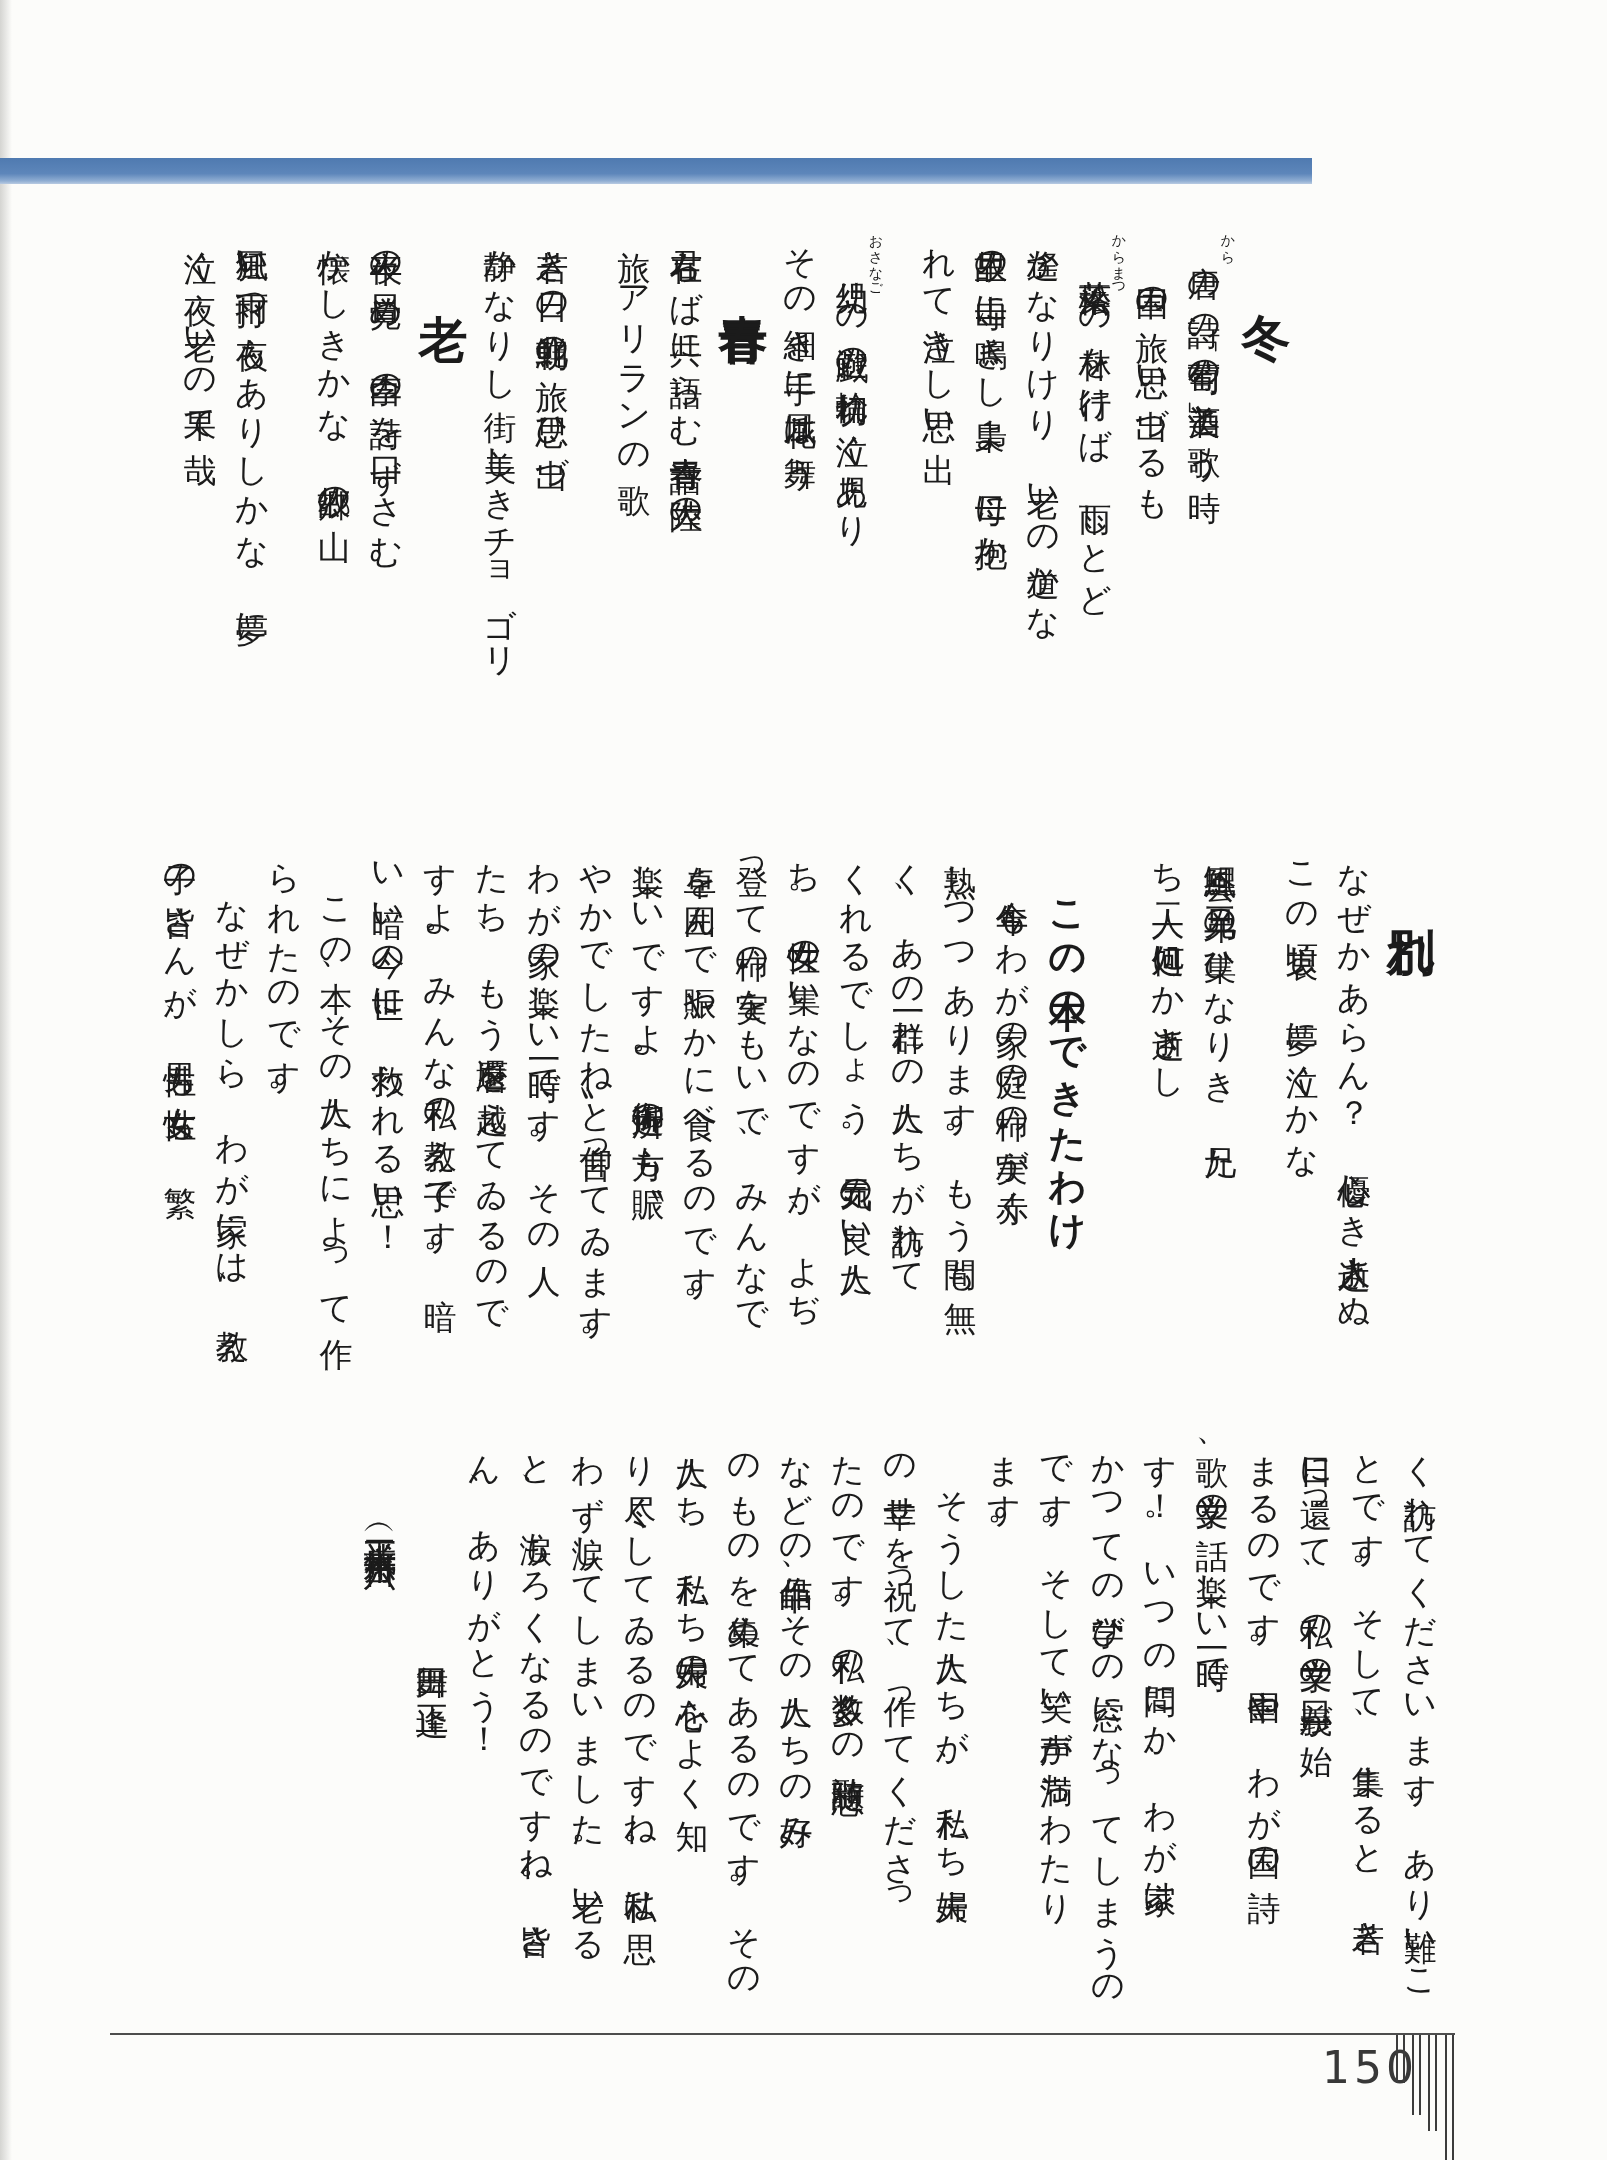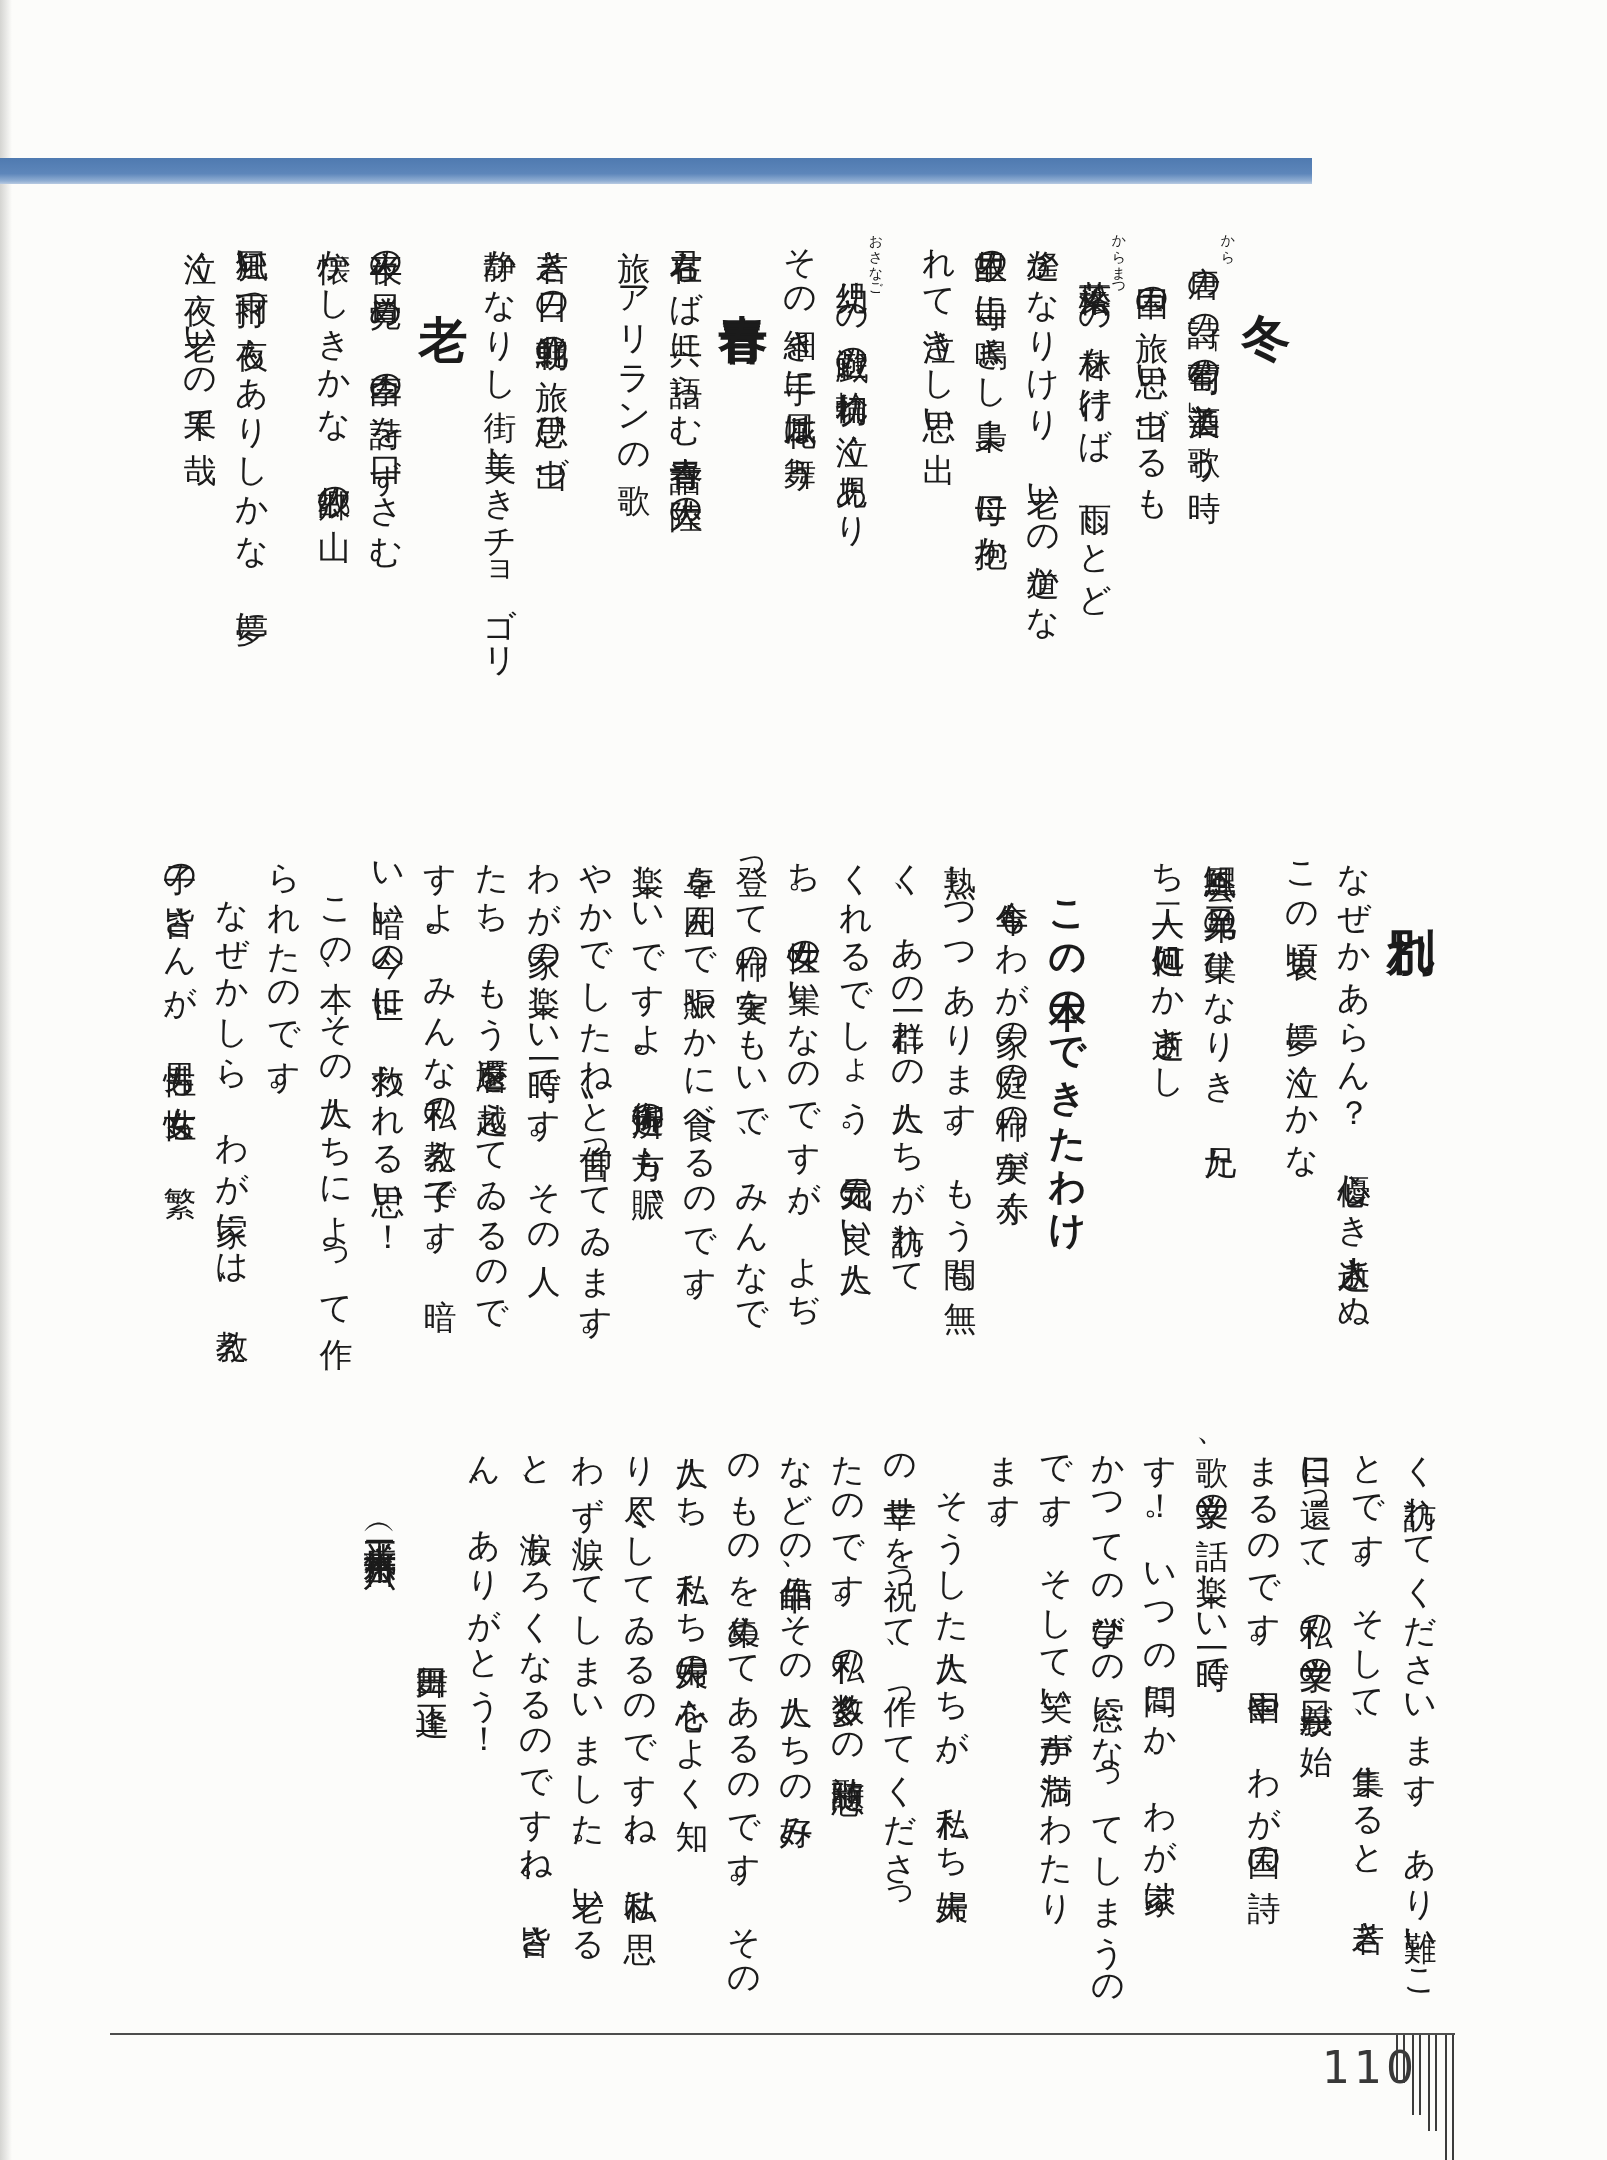--- a/index.html
+++ b/index.html
@@ -119,21 +119,21 @@
   <div class="col">人たち、私たち夫婦の心をよく知</div>
   <div class="col">り尽くしてゐるのですね。私は思</div>
   <div class="col">わず涙してしまいました。老いる</div>
   <div class="col">と、涙もろくなるのですね。皆さ</div>
   <div class="col">ん、ありがとう！</div>
   <div class="col sig">舞田　正逢</div>
   <div class="col date">（平成十六年十一月六日）</div>
 </div>
 
 <div class="footer-rule"></div>
-<div class="page-number">110</div>
+<div class="page-number">150</div>
 <div class="comb">
   <i></i>
     <i></i>
     <i></i>
     <i></i>
     <i></i>
     <i></i>
     <i></i>
     <i></i>
 </div>

